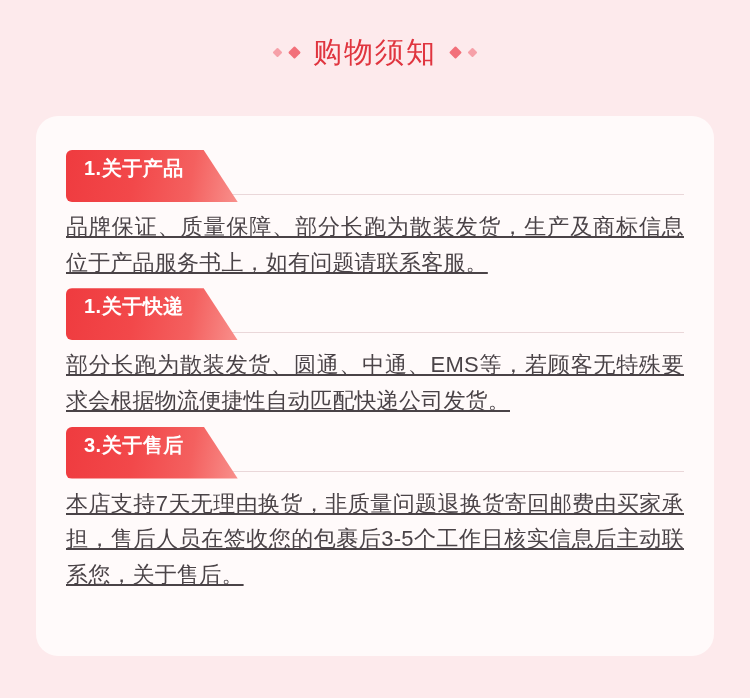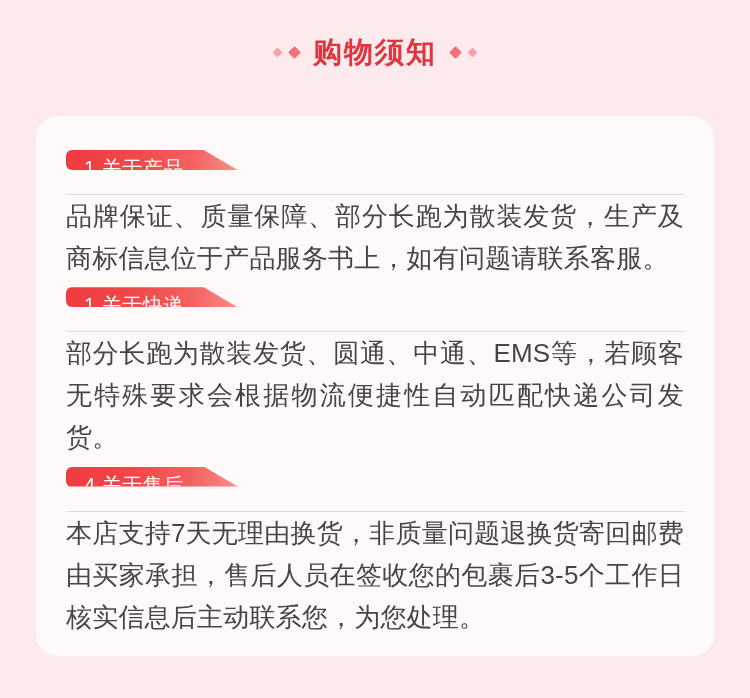--- a/index.html
+++ b/index.html
@@ -40,21 +40,21 @@
     transform: rotate(45deg);
     border-radius: 1px;
   }
   .diamond.small {
     width: 7px;
     height: 7px;
     background: #f6a0a8;
   }
   .header-title {
     font-size: 29px;
-    font-weight: bold;
+    font-weight: normal;
     color: #e0353f;
     letter-spacing: 2px;
     line-height: 1;
   }
 
   
   .card {
     position: absolute;
     left: 36px;
     top: 116px;
@@ -71,45 +71,47 @@
   }
 
   
   .ribbon-wrap {
     position: relative;
     height: 40px;
   }
   .ribbon {
     position: relative;
     display: inline-block;
-    height: 20px;
+    height: 52px;
     line-height: 36px;
     padding: 0 54px 0 18px;
     color: #ffffff;
     font-size: 20px;
-    font-weight: normal;
+    font-weight: bold;
     letter-spacing: 0.5px;
     background: linear-gradient(100deg, #ef3b3f 0%, #f2484a 40%, #f4605f 72%, #f8908c 100%);
     border-radius: 6px 0 0 6px;
     clip-path: polygon(0 0, calc(100% - 34px) 0, 100% 100%, 0 100%);
     box-sizing: border-box;
   }
   .divider {
     margin-top: 4px;
     height: 1px;
     background: #ead7d9;
     width: 100%;
   }
 
   .body-text {
-    font-size: 26px;
+    margin-top: 14px;
+    font-size: 22px;
     line-height: 1.62;
     color: #4a4347;
     letter-spacing: 0.2px;
     text-align: justify;
+    text-decoration: underline;
   }
 </style>
 </head>
 <body>
 
 <div class="page">
 
   <div class="header">
     <span class="diamond-group">
       <span class="diamond small"></span>
@@ -135,20 +137,20 @@
     <div class="section">
       <div class="ribbon-wrap">
         <span class="ribbon">1.关于快递</span>
       </div>
       <div class="divider"></div>
       <div class="body-text">部分长跑为散装发货、圆通、中通、EMS等，若顾客无特殊要求会根据物流便捷性自动匹配快递公司发货。</div>
     </div>
 
     <div class="section">
       <div class="ribbon-wrap">
-        <span class="ribbon">4.关于售后</span>
+        <span class="ribbon">3.关于售后</span>
       </div>
       <div class="divider"></div>
-      <div class="body-text">本店支持7天无理由换货，非质量问题退换货寄回邮费由买家承担，售后人员在签收您的包裹后3-5个工作日核实信息后主动联系您，为您处理。</div>
+      <div class="body-text">本店支持7天无理由换货，非质量问题退换货寄回邮费由买家承担，售后人员在签收您的包裹后3-5个工作日核实信息后主动联系您，关于售后。</div>
     </div>
 
   </div>
 </div>
 
 </body></html>

